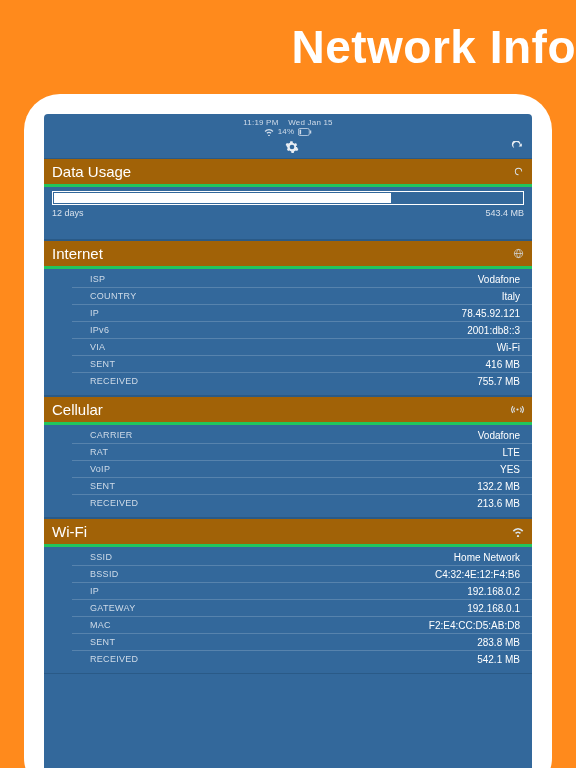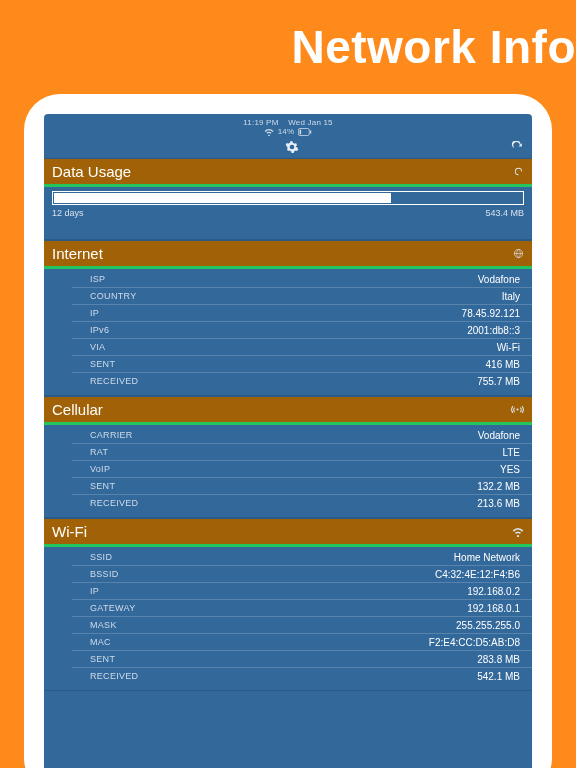--- a/index.html
+++ b/index.html
@@ -270,24 +270,20 @@
           </div>
           <div class="row">
             <span class="k">IP</span>
             <span class="v">192.168.0.2</span>
           </div>
           <div class="row">
             <span class="k">GATEWAY</span>
             <span class="v">192.168.0.1</span>
           </div>
           <div class="row">
-            <span class="k">MASK</span>
-            <span class="v">255.255.255.0</span>
-          </div>
-          <div class="row">
             <span class="k">MAC</span>
             <span class="v">F2:E4:CC:D5:AB:D8</span>
           </div>
           <div class="row">
             <span class="k">SENT</span>
             <span class="v">283.8 MB</span>
           </div>
           <div class="row">
             <span class="k">RECEIVED</span>
             <span class="v">542.1 MB</span>

